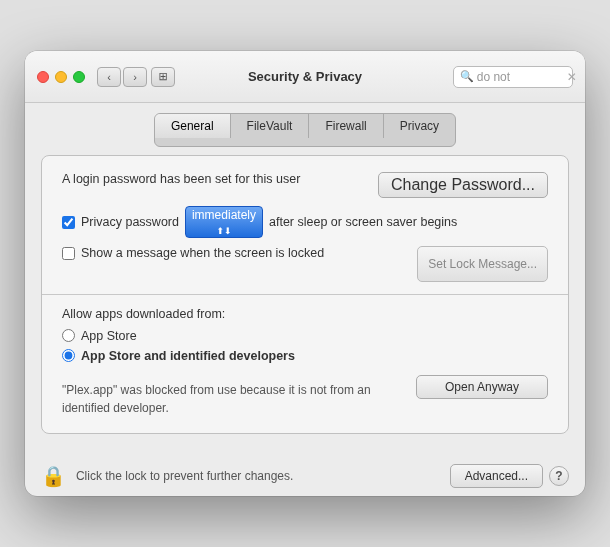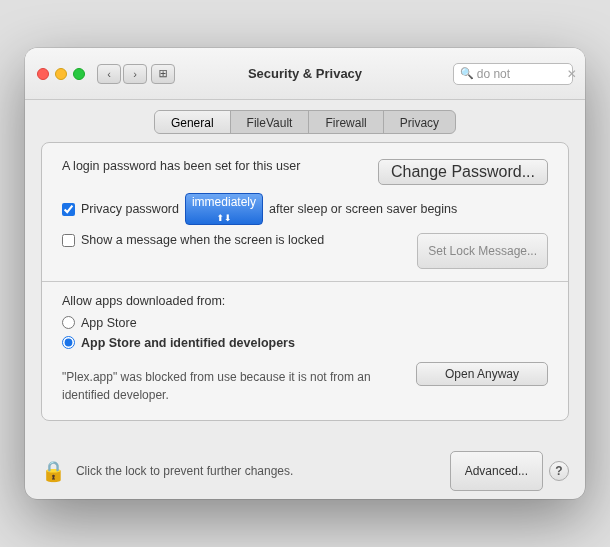--- a/index.html
+++ b/index.html
@@ -130,21 +130,21 @@
       justify-content: center;
       padding: 10px 0 8px;
     }
 
     .tabs {
       display: flex;
       background: #d0d0d0;
       border: 0.5px solid #aaa;
       border-radius: 6px;
       overflow: hidden;
-      height: 24px;
+      height: 34px;
     }
 
     .tab {
       padding: 0 16px;
       height: 24px;
       display: flex;
       align-items: center;
       font-size: 12px;
       color: #333;
       cursor: pointer;
@@ -319,21 +319,21 @@
       margin-left: auto;
       display: flex;
       align-items: center;
       gap: 6px;
     }
 
     .btn-advanced {
       background: linear-gradient(to bottom, #f5f5f5, #e0e0e0);
       border: 0.5px solid #aaa;
       border-radius: 5px;
-      padding: 12px 14px;
+      padding: 4px 14px;
       font-size: 12px;
       cursor: pointer;
       color: #333;
     }
 
     .help-btn {
       width: 20px;
       height: 20px;
       border-radius: 50%;
       border: 1px solid #aaa;

